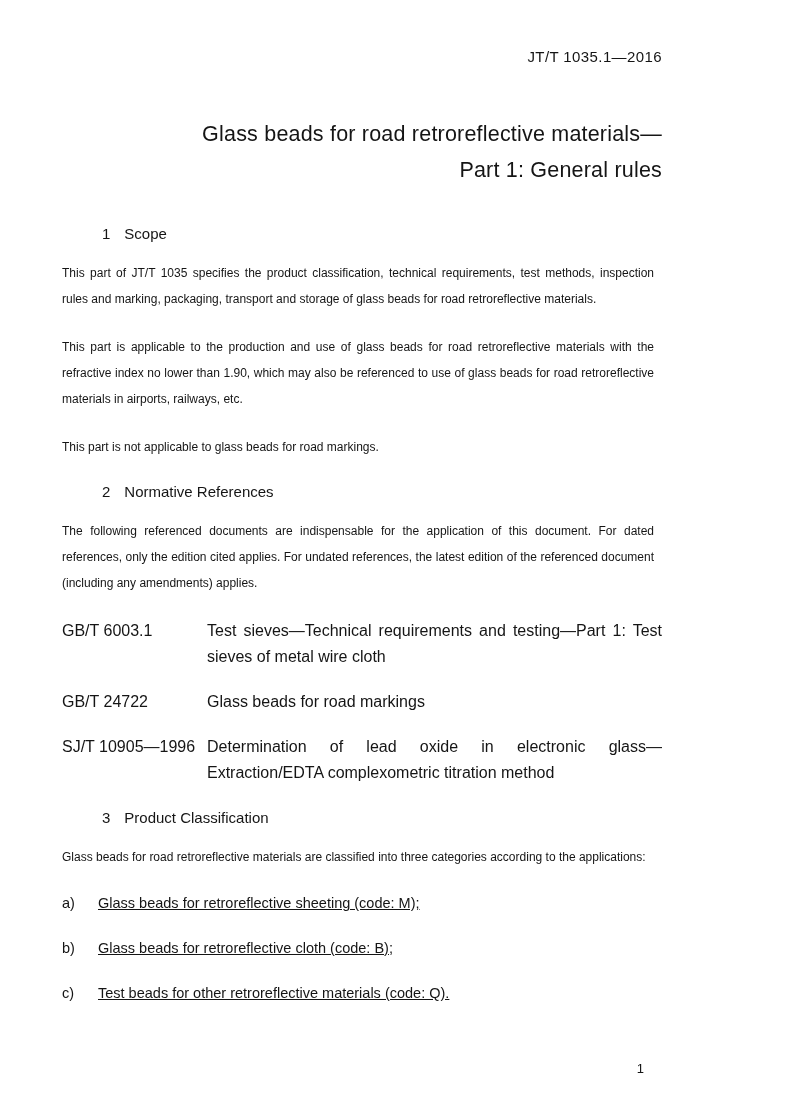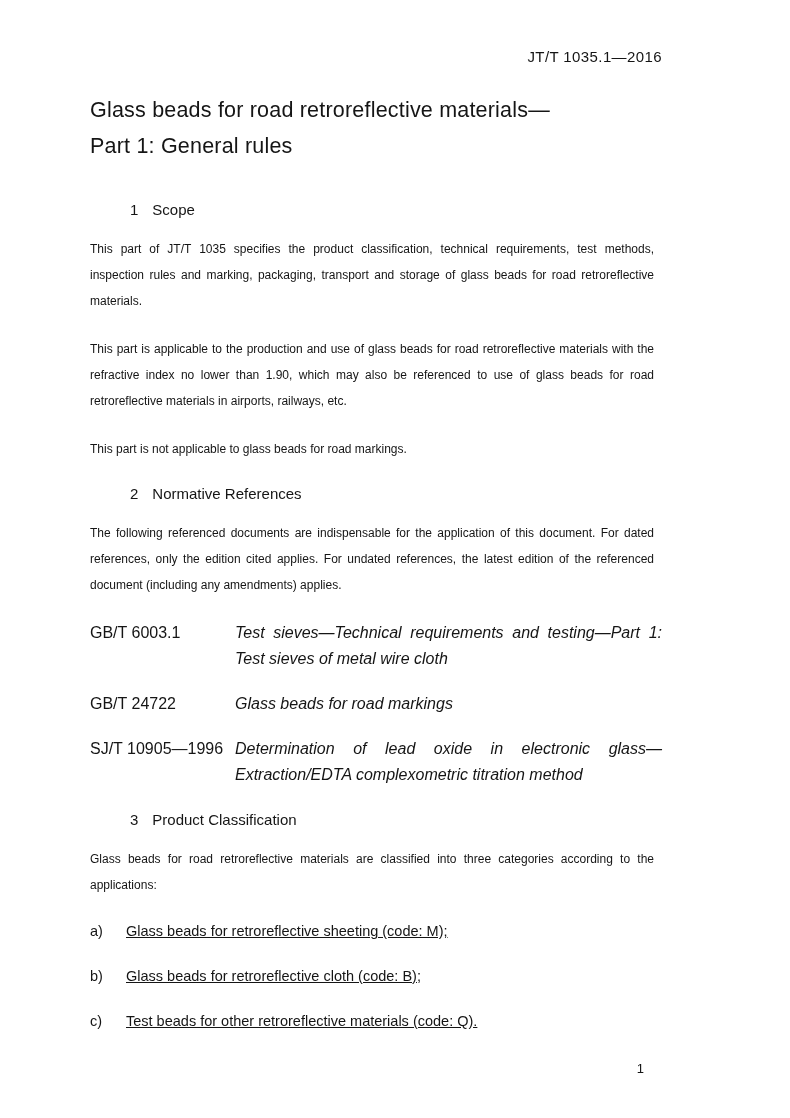--- a/index.html
+++ b/index.html
@@ -11,33 +11,33 @@
     width: 790px;
     height: 1118px;
     font-family: "Liberation Sans", sans-serif;
     color: #151515;
   }
   .page {
     position: relative;
     box-sizing: border-box;
     width: 724px;
     height: 1118px;
-    padding: 48px 62px 0 90px;
+    padding: 48px 62px 0 62px;
     background: #ffffff;
     overflow: hidden;
   }
   .doc-header {
     text-align: right;
     font-size: 15px;
     letter-spacing: 0.4px;
     line-height: 18px;
   }
   .doc-title {
-    margin-top: 26px;
-    text-align: left;
+    margin-top: 50px;
+    text-align: right;
     font-size: 21.5px;
     line-height: 36px;
     letter-spacing: 0.2px;
   }
   .sec-heading {
     margin-top: 36px;
     margin-bottom: 16px;
     font-size: 15px;
     line-height: 20px;
     margin-left: 40px;
@@ -61,21 +61,20 @@
     font-size: 16px;
     line-height: 26px;
     justify-content: flex-end;
   }
   .ref-code {
     flex: 0 0 145px;
     white-space: nowrap;
   }
   .ref-title {
     flex: 1;
-    font-style: italic;
     text-align: justify;
   }
   .class-list {
     margin-top: 20px;
   }
   .list-item {
     display: flex;
     margin-bottom: 19px;
     font-size: 14.5px;
     line-height: 26px;

